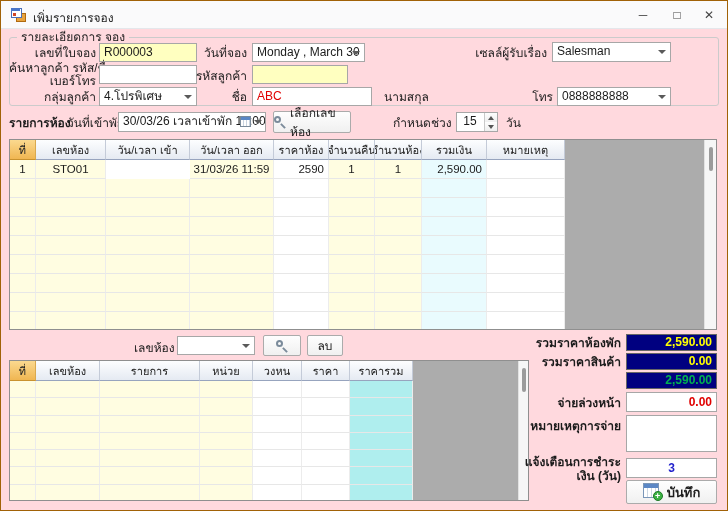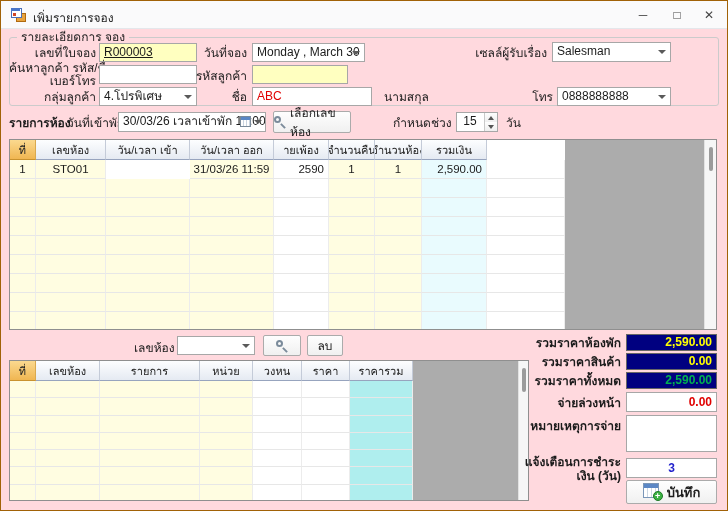--- a/index.html
+++ b/index.html
@@ -86,21 +86,21 @@
     <span class="capbtn" style="right:34px;">□</span>
     <span class="capbtn" style="right:2px;">✕</span>
   </div>
 
   <div class="client"></div>
 
   <div class="groupbox"></div>
   <span class="lbl gb-label">รายละเอียดการ จอง</span>
 
   <span class="lbl r" style="left:8px; top:45px; width:87px;">เลขที่ใบจอง</span>
-  <div class="tb yellow" style="left:98px; top:42px; width:98px; height:19px;text-decoration:underline;">R000003</div>
+  <div class="tb yellow" style="left:98px; top:42px; width:98px; height:19px;">R000003</div>
 
   <span class="lbl r" style="left:200px; top:45px; width:46px;text-align:right;">วันที่จอง</span>
   <div class="combo" style="left:251px; top:42px; width:113px; height:19px;">
     <span>Monday ,  March  30</span>
     <span class="chev"></span>
   </div>
 
   <span class="lbl r" style="left:440px; top:45px; width:106px;">เซลล์ผู้รับเรื่อง</span>
   <div class="combo" style="left:551px; top:41px; width:119px; height:20px;">
     <span>Salesman</span>
@@ -158,24 +158,25 @@
     </span>
   </div>
   <span class="lbl" style="left:505px; top:115px;">วัน</span>
 
   <div class="grid" style="left:8px; top:138px; width:708px; height:191px;">
       <div class="g-head">
         <div class="g-hc g-hc-first" style="width: 26px;">ที่</div>
         <div class="g-hc" style="width: 70px;">เลขห้อง</div>
         <div class="g-hc" style="width: 84px;">วัน/เวลา เข้า</div>
         <div class="g-hc" style="width: 84px;">วัน/เวลา ออก</div>
-        <div class="g-hc" style="width: 55px;">ายเพ้อง</div>
+        <div class="g-hc" style="width: 55px;">ราคาห้อง</div>
         <div class="g-hc" style="width: 46px;">จำนวนคืน</div>
         <div class="g-hc" style="width: 47px;">จำนวนห้อง</div>
         <div class="g-hc" style="width: 65px;">รวมเงิน</div>
+        <div class="g-hc" style="width: 78px;">หมายเหตุ</div>
       </div>
       <div class="g-row" style="height: 19px;">
         <div class="g-c" style="width: 26px; background: rgb(255, 253, 225); justify-content: center;">1</div>
         <div class="g-c" style="width: 70px; background: rgb(255, 253, 225); justify-content: center;">STO01</div>
         <div class="g-c" style="width: 84px; background: rgb(255, 253, 225); justify-content: center; margin-top: 45px;">30/03/26 12:00</div>
         <div class="g-c" style="width: 84px; background: rgb(255, 253, 225); justify-content: center;">31/03/26 11:59</div>
         <div class="g-c" style="width: 55px; background: rgb(255, 255, 255); justify-content: flex-end;">2590</div>
         <div class="g-c" style="width: 46px; background: rgb(255, 253, 225); justify-content: center;">1</div>
         <div class="g-c" style="width: 47px; background: rgb(255, 253, 225); justify-content: center;">1</div>
         <div class="g-c" style="width: 65px; background: rgb(233, 251, 254); justify-content: flex-end;">2,590.00</div>
@@ -368,21 +369,20 @@
         <div class="g-thumb"></div>
       </div>
     </div>
 
   <span class="lbl r b" style="left:480px; top:335px; width:140px;">รวมราคาห้องพัก</span>
   <div class="navy" style="left:625px; top:333px; width:91px; height:17px;">2,590.00</div>
 
   <span class="lbl r b" style="left:480px; top:354px; width:140px;">รวมราคาสินค้า</span>
   <div class="navy" style="left:625px; top:352px; width:91px; height:17px;">0.00</div>
 
-  <span class="lbl r b" style="left:480px; top:373px; width:140px;">รวมราคาทั้งหมด</span>
   <div class="navy green" style="left:625px; top:371px; width:91px; height:17px;">2,590.00</div>
 
   <span class="lbl r b" style="left:480px; top:395px; width:140px;">จ่ายล่วงหน้า</span>
   <div class="whitebox" style="left:625px; top:391px; width:91px; height:20px; color:#E00000; text-align:right;">0.00</div>
 
   <span class="lbl r b" style="left:480px; top:418px; width:140px;">หมายเหตุการจ่าย</span>
   <div class="whitebox" style="left:625px; top:414px; width:91px; height:37px; font-weight:normal;"></div>
 
   <span class="lbl r b" style="left:480px; top:454px; width:140px;">แจ้งเตือนการชำระ</span>
   <span class="lbl r b" style="left:480px; top:468px; width:140px;">เงิน (วัน)</span>

